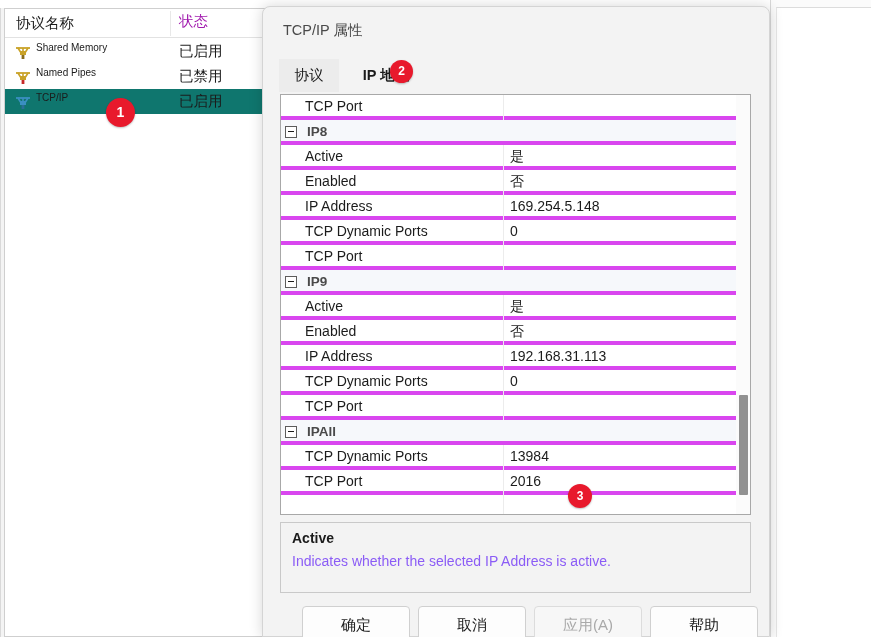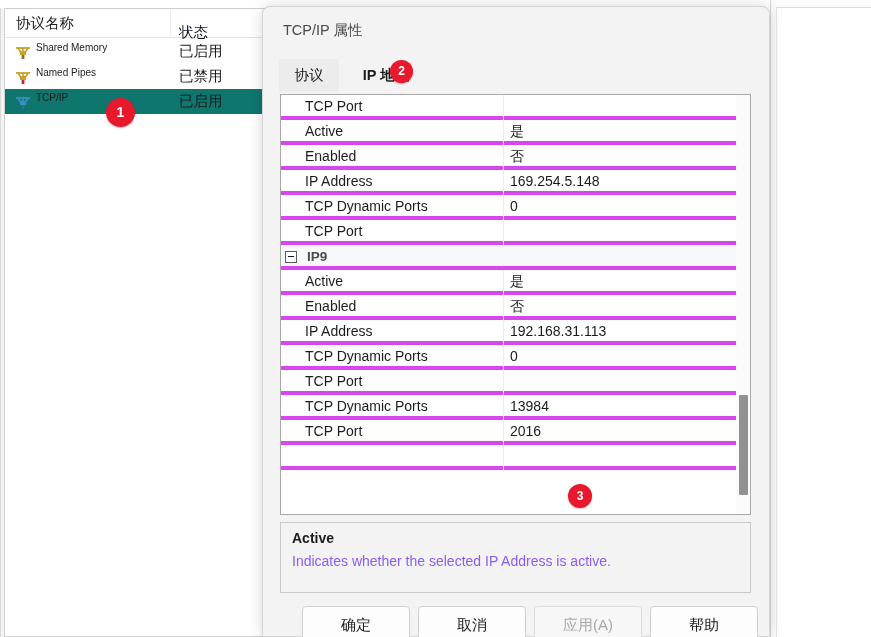--- a/index.html
+++ b/index.html
@@ -34,21 +34,21 @@
     background: #f4f4f4; border-left: 1px solid #d9d9d9;
   }
   .list-header {
     position: absolute; left: 0; top: 0; width: 100%; height: 29px;
     background: #ffffff; border-bottom: 1px solid #e2e2e2;
   }
   .list-header .col-name {
     position: absolute; left: 11px; top: 5px; font-size: 14.5px; color: #1b1b1b; text-align: center;
   }
   .list-header .col-state {
-    position: absolute; left: 174px; top: 14px; font-size: 14.5px; color: #0f172a;
+    position: absolute; left: 174px; top: 3px; font-size: 14.5px; color: #a21caf;
   }
   .list-header .hdr-divider {
     position: absolute; left: 165px; top: 2px; width: 1px; height: 25px; background: #e8e8e8;
   }
 
   .list-row {
     position: absolute; left: 0; width: 262px; height: 25px;
   }
   .list-row.selected { background: #0f766e; }
   .list-row .row-label {
@@ -241,20 +241,25 @@
       <div class="tab active">IP 地址</div>
     </div>
 
     <div class="grid-outer">
       <div class="grid-scrollport" id="grid-rows">
           <div class="grid-row">
             <div class="vdivider"></div>
             <span class="gname">TCP Port</span>
             <span class="gval"></span>
           </div>
+          <div class="grid-row group">
+            <div class="expander"></div>
+            <span class="gname">IP8</span>
+            <span class="gval"></span>
+          </div>
           <div class="grid-row">
             <div class="vdivider"></div>
             <span class="gname">Active</span>
             <span class="gval">是</span>
           </div>
           <div class="grid-row">
             <div class="vdivider"></div>
             <span class="gname">Enabled</span>
             <span class="gval">否</span>
           </div>
@@ -294,20 +299,25 @@
             <span class="gval">192.168.31.113</span>
           </div>
           <div class="grid-row">
             <div class="vdivider"></div>
             <span class="gname">TCP Dynamic Ports</span>
             <span class="gval">0</span>
           </div>
           <div class="grid-row">
             <div class="vdivider"></div>
             <span class="gname">TCP Port</span>
+            <span class="gval"></span>
+          </div>
+          <div class="grid-row group">
+            <div class="expander"></div>
+            <span class="gname">IPAll</span>
             <span class="gval"></span>
           </div>
           <div class="grid-row">
             <div class="vdivider"></div>
             <span class="gname">TCP Dynamic Ports</span>
             <span class="gval">13984</span>
           </div>
           <div class="grid-row">
             <div class="vdivider"></div>
             <span class="gname">TCP Port</span>

